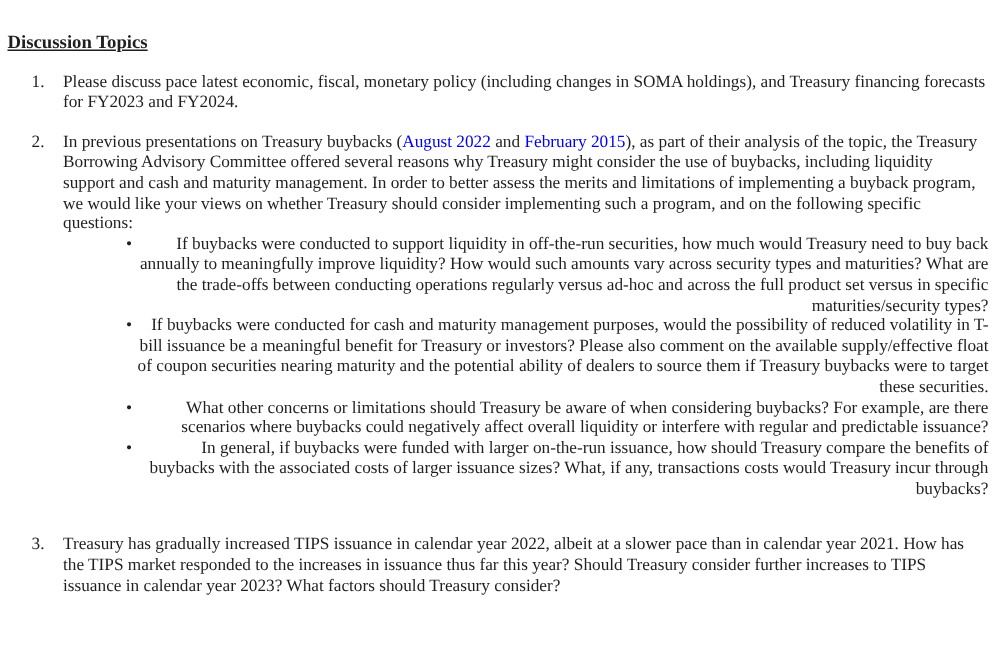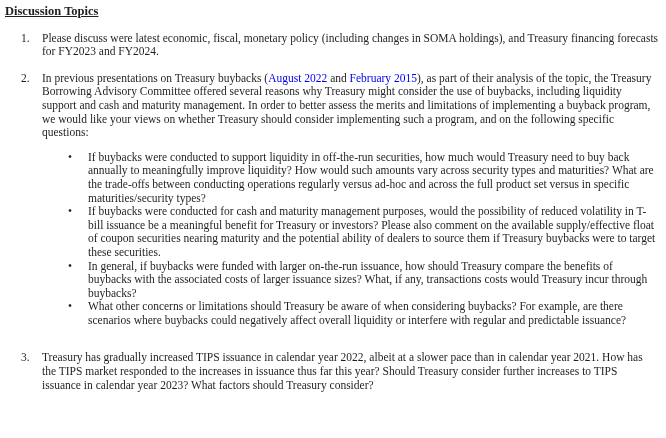--- a/index.html
+++ b/index.html
@@ -10,21 +10,21 @@
   body {
     width: 666px;
     height: 438px;
     overflow: hidden;
     font-family: "Liberation Serif", "DejaVu Serif", serif;
     font-size: 11.5px;
     line-height: 13.6px;
     color: #1f1f1f;
   }
   .page {
-    padding: 5px 7px 0 5px;
+    padding: 22px 7px 0 5px;
     box-sizing: border-box;
     width: 666px;
   }
   .doc-title {
     font-weight: bold;
     text-decoration: underline;
     font-size: 12.5px;
     margin: 0 0 0 0;
   }
   .numbered-item {
@@ -33,21 +33,22 @@
   }
   .num {
     flex-shrink: 0;
     margin-left: 16px;
     width: 21px;
   }
   .item-text {
     flex-grow: 1;
   }
   .bullet-list {
-    margin-top: 11px;
+    margin-top: 0;
+    text-align: right;
   }
   .bullet-item {
     display: flex;
   }
   .bullet-dot {
     flex-shrink: 0;
     margin-left: 26px;
     width: 20px;
   }
   .bullet-dot::before {
@@ -66,44 +67,44 @@
 </style>
 </head>
 <body>
 
 <div class="page">
 
   <div class="doc-title">Discussion Topics</div>
 
   <div class="numbered-item">
     <span class="num">1.</span>
-    <span class="item-text">Please discuss were latest economic, fiscal, monetary policy (including changes in SOMA holdings), and Treasury financing forecasts for FY2023 and FY2024.</span>
+    <span class="item-text">Please discuss pace latest economic, fiscal, monetary policy (including changes in SOMA holdings), and Treasury financing forecasts for FY2023 and FY2024.</span>
   </div>
 
   <div class="numbered-item">
     <span class="num">2.</span>
     <div class="item-text">
       <span>In previous presentations on Treasury buybacks (</span><a class="doc-link">August 2022</a><span> and </span><a class="doc-link">February 2015</a><span>), as part of their analysis of the topic, the Treasury Borrowing Advisory Committee offered several reasons why Treasury might consider the use of buybacks, including liquidity support and cash and maturity management.  In order to better assess the merits and limitations of implementing a buyback program, we would like your views on whether Treasury should consider implementing such a program, and on the following specific questions:</span>
 
       <div class="bullet-list">
         <div class="bullet-item">
           <span class="bullet-dot"></span>
           <span class="bullet-text">If buybacks were conducted to support liquidity in off-the-run securities, how much would Treasury need to buy back annually to meaningfully improve liquidity?  How would such amounts vary across security types and maturities?  What are the trade-offs between conducting operations regularly versus ad-hoc and across the full product set versus in specific maturities/security types?</span>
         </div>
         <div class="bullet-item">
           <span class="bullet-dot"></span>
           <span class="bullet-text">If buybacks were conducted for cash and maturity management purposes, would the possibility of reduced volatility in T-bill issuance be a meaningful benefit for Treasury or investors?  Please also comment on the available supply/effective float of coupon securities nearing maturity and the potential ability of dealers to source them if Treasury buybacks were to target these securities.</span>
         </div>
         <div class="bullet-item">
           <span class="bullet-dot"></span>
-          <span class="bullet-text">In general, if buybacks were funded with larger on-the-run issuance, how should Treasury compare the benefits of buybacks with the associated costs of larger issuance sizes?  What, if any, transactions costs would Treasury incur through buybacks?</span>
+          <span class="bullet-text">What other concerns or limitations should Treasury be aware of when considering buybacks?  For example, are there scenarios where buybacks could negatively affect overall liquidity or interfere with regular and predictable issuance?</span>
         </div>
         <div class="bullet-item">
           <span class="bullet-dot"></span>
-          <span class="bullet-text">What other concerns or limitations should Treasury be aware of when considering buybacks?  For example, are there scenarios where buybacks could negatively affect overall liquidity or interfere with regular and predictable issuance?</span>
+          <span class="bullet-text">In general, if buybacks were funded with larger on-the-run issuance, how should Treasury compare the benefits of buybacks with the associated costs of larger issuance sizes?  What, if any, transactions costs would Treasury incur through buybacks?</span>
         </div>
       </div>
     </div>
   </div>
 
   <div class="numbered-item item3">
     <span class="num">3.</span>
     <span class="item-text">Treasury has gradually increased TIPS issuance in calendar year 2022, albeit at a slower pace than in calendar year 2021.  How has the TIPS market responded to the increases in issuance thus far this year?  Should Treasury consider further increases to TIPS issuance in calendar year 2023?  What factors should Treasury consider?</span>
   </div>
 

